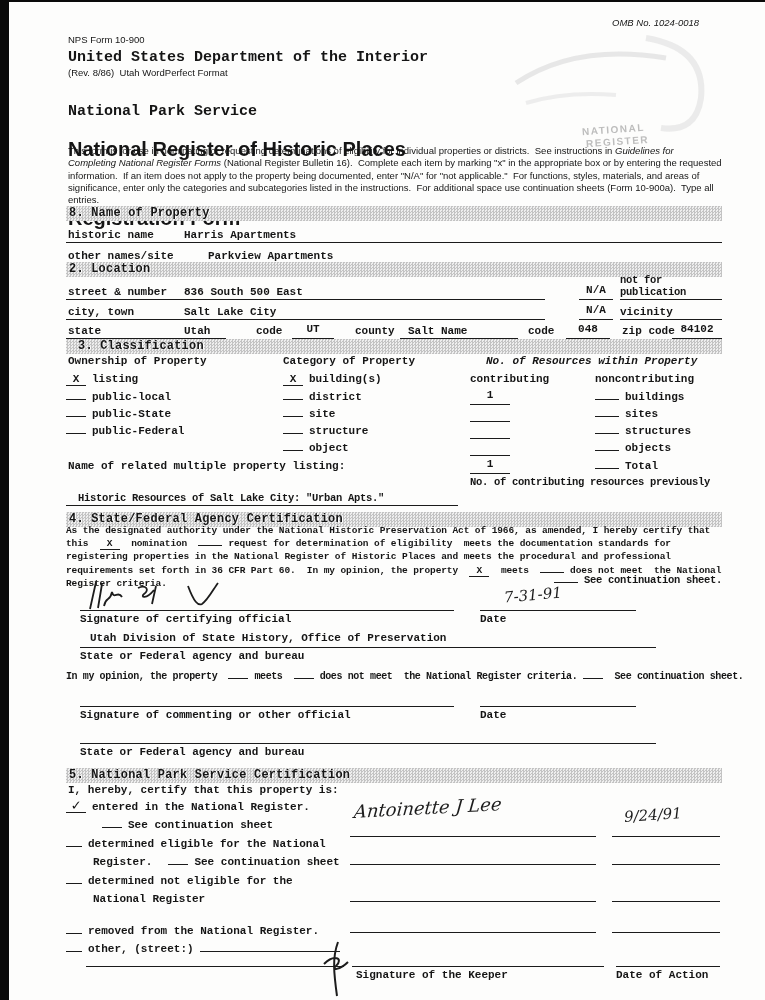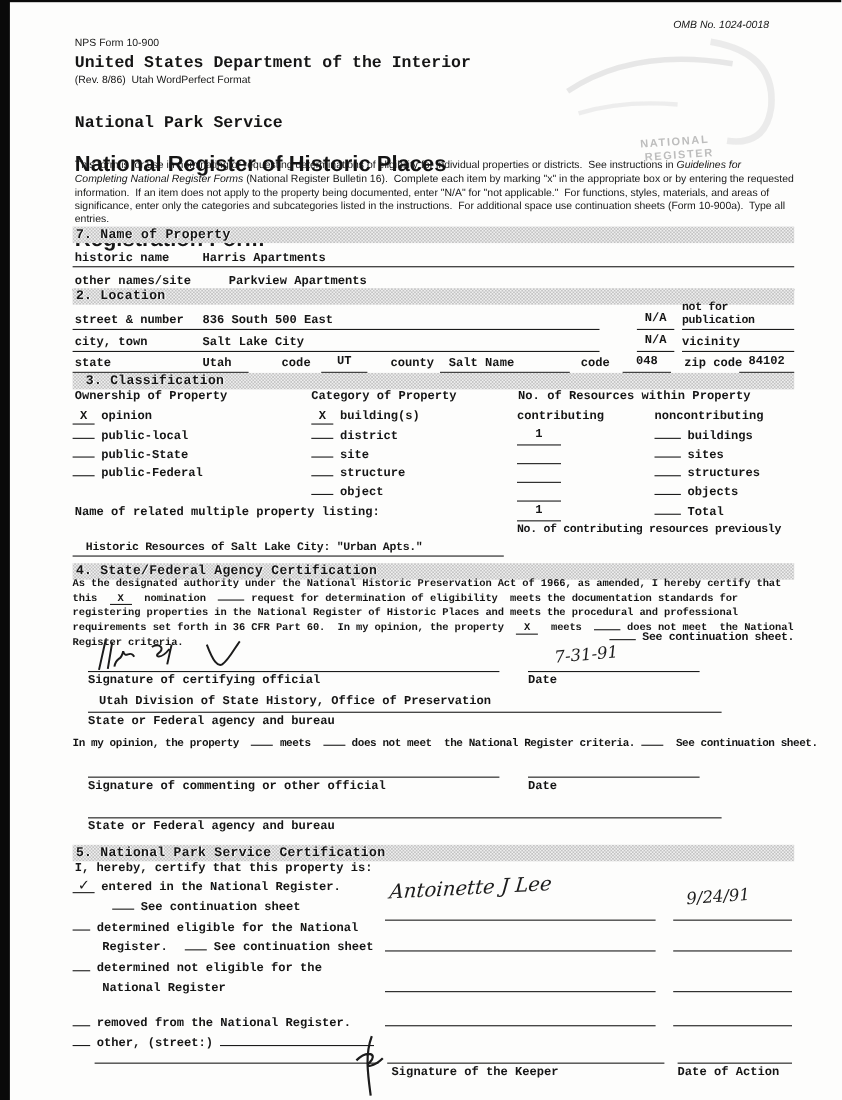--- a/index.html
+++ b/index.html
@@ -54,21 +54,21 @@
   <svg class="abs" style="left:430px;top:28px;" width="230" height="105" viewBox="0 0 230 105">
     <path d="M20,55 q60,-40 150,-25" stroke="#d9d9d9" stroke-width="5" fill="none" opacity="0.6"></path>
     <path d="M150,10 q60,10 55,60 q-5,35 -40,30" stroke="#dcdcdc" stroke-width="6" fill="none" opacity="0.55"></path>
     <path d="M30,75 q40,-12 90,-8" stroke="#e2e2e2" stroke-width="4" fill="none" opacity="0.6"></path>
   </svg>
   <div class="abs sans stamp" style="left:516px;top:124px;">NATIONAL</div>
   <div class="abs sans stamp" style="left:520px;top:136px;">REGISTER</div>
 
   <p class="abs sans wrap" style="left:2px;top:145px;width:654px;font-size:9.5px;line-height:12.3px;margin:0;"><span>This form is for use in nominating or requesting determinations of eligibility for individual properties or districts.  See instructions in </span><i>Guidelines for Completing National Register Forms</i><span> (National Register Bulletin 16).  Complete each item by marking "x" in the appropriate box or by entering the requested information.  If an item does not apply to the property being documented, enter "N/A" for "not applicable."  For functions, styles, materials, and areas of significance, enter only the categories and subcategories listed in the instructions.  For additional space use continuation sheets (Form 10-900a).  Type all entries.</span></p>
 
-  <div class="bar mono" style="top:206px;">7.  Name of Property</div>
+  <div class="bar mono" style="top:206px;">8.  Name of Property</div>
 
   <div class="fieldrow mono" style="left:0;top:227px;width:656px;">
     <span style="left:2px;">historic name</span>
     <span style="left:118px;">Harris Apartments</span>
   </div>
   <div class="fieldrow mono" style="left:0;top:248px;width:656px;">
     <span style="left:2px;">other names/site</span>
     <span style="left:118px;margin-left:24px;">Parkview Apartments</span>
   </div>
 
@@ -114,23 +114,23 @@
   </div>
   <div class="row mono" style="left:556px;top:325px;">zip code</div>
   <div class="fieldrow mono" style="left:606px;top:323px;width:50px;text-align:center;">
     <span style="position:static;">84102</span>
   </div>
 
   <div class="bar mono" style="top:339px;padding-left:12px;">3.  Classification</div>
 
   <div class="row" style="left:2px;top:355px;">Ownership of Property</div>
   <div class="row" style="left:217px;top:355px;"><span>Category of Property</span></div>
-  <div class="row" style="left:405px;top:355px;">No. of Resources within Property</div>
-
-  <div class="row" style="left:0;top:373px;"><span class="mk">X</span><span>opinion</span></div>
+  <div class="row" style="left:420px;top:355px;font-style:italic;">No. of Resources within Property</div>
+
+  <div class="row" style="left:0;top:373px;"><span class="mk">X</span><span>listing</span></div>
   <div class="row" style="left:0;top:391px;"><span class="mk"></span><span>public-local</span></div>
   <div class="row" style="left:0;top:408px;"><span class="mk"></span><span>public-State</span></div>
   <div class="row" style="left:0;top:425px;"><span class="mk"></span><span>public-Federal</span></div>
 
   <div class="row" style="left:217px;top:373px;"><span class="mk">X</span><span>building(s)</span></div>
   <div class="row" style="left:217px;top:391px;"><span class="mk"></span><span>district</span></div>
   <div class="row" style="left:217px;top:408px;"><span class="mk"></span><span>site</span></div>
   <div class="row" style="left:217px;top:425px;"><span class="mk"></span><span>structure</span></div>
   <div class="row" style="left:217px;top:442px;"><span class="mk"></span><span>object</span></div>
 

